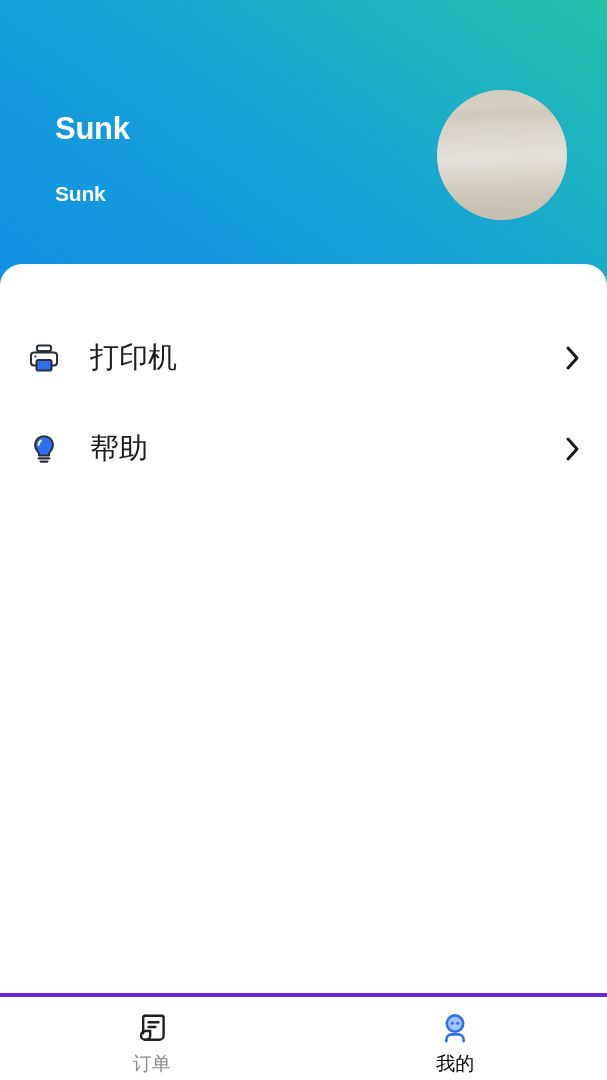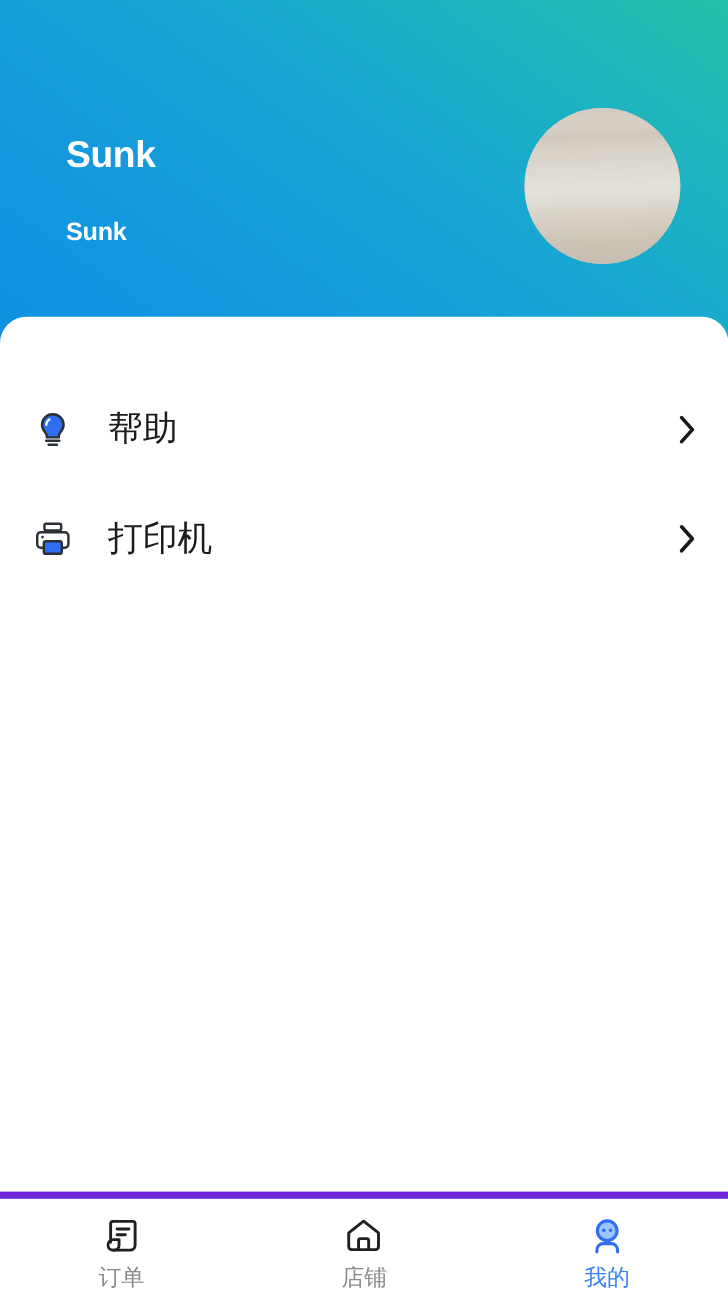--- a/index.html
+++ b/index.html
@@ -114,21 +114,21 @@
     align-items:center;
     justify-content:center;
   }
 
   
   .tabbar {
     position:absolute;
     left:0; top:993px;
     width:607px; height:87px;
     background:#ffffff;
-    border-top:6px solid #6d28d9;
+    border-top:4px solid #6d28d9;
     display:flex;
   }
   .tab {
     flex:1 1 0;
     display:flex;
     flex-direction:column;
     align-items:center;
     justify-content:flex-start;
     padding-top:11px;
     cursor:pointer;
@@ -139,67 +139,67 @@
     align-items:center;
     justify-content:center;
   }
   .tab-label {
     margin-top:6px;
     font-size:19px;
     color:#8a8a8a;
     font-family:"DejaVu Sans", "Liberation Sans", sans-serif;
     line-height:1;
   }
-  .tab.active .tab-label { color:#3b82f6; }
+  .tab.active .tab-label { color:#000000; }
 </style>
 </head>
 <body>
 
 <div id="app">
 
   <div class="header">
     <div class="header-name">Sunk</div>
     <div class="header-sub">Sunk</div>
 
     <div class="avatar">
       <div class="avatar-inner"></div>
     </div>
   </div>
 
   <div class="sheet">
 
     <div class="menu">
+
+      <div class="menu-row">
+        <span class="menu-icon">
+          <svg width="34" height="34" viewBox="0 0 34 34">
+            <rect x="10" y="4.5" width="14" height="5.5" rx="1.6" fill="none" stroke="#2b2f36" stroke-width="2"></rect>
+            <path d="M7 11.5h20a3 3 0 0 1 3 3v7a3 3 0 0 1-3 3H7a3 3 0 0 1-3-3v-7a3 3 0 0 1 3-3z" fill="none" stroke="#2b2f36" stroke-width="2"></path>
+            <circle cx="8.4" cy="15.6" r="1.15" fill="#2b2f36"></circle>
+            <rect x="9.5" y="19" width="15" height="10.5" rx="1.8" fill="#2f6ef0" stroke="#2b2f36" stroke-width="2"></rect>
+          </svg>
+        </span>
+        <span class="menu-label">打印机</span>
+        <span class="menu-chev">
+          <svg width="15" height="26" viewBox="0 0 15 26">
+            <polyline points="3,3 12,13 3,23" fill="none" stroke="#18181a" stroke-width="3" stroke-linecap="round" stroke-linejoin="round"></polyline>
+          </svg>
+        </span>
+      </div>
 
       <div class="menu-row">
         <span class="menu-icon">
           <svg width="34" height="34" viewBox="0 0 34 34">
             <path d="M17 4.2c-5.1 0-9 3.9-9 8.8 0 3.3 1.8 5.4 3 6.9.7.9 1 1.5 1 2.4v1.2h10v-1.2c0-.9.3-1.5 1-2.4 1.2-1.5 3-3.6 3-6.9 0-4.9-3.9-8.8-9-8.8z" fill="#2f6ef0" stroke="#2b2f36" stroke-width="2" stroke-linejoin="round"></path>
             <path d="M14.2 8.6c-1.6.9-2.6 2.6-2.6 4.5" fill="none" stroke="#ffffff" stroke-width="1.9" stroke-linecap="round"></path>
             <line x1="11.6" y1="26.3" x2="22.4" y2="26.3" stroke="#2b2f36" stroke-width="2.2" stroke-linecap="round"></line>
             <line x1="13.6" y1="29.6" x2="20.4" y2="29.6" stroke="#2b2f36" stroke-width="2.2" stroke-linecap="round"></line>
           </svg>
         </span>
         <span class="menu-label">帮助</span>
-        <span class="menu-chev">
-          <svg width="15" height="26" viewBox="0 0 15 26">
-            <polyline points="3,3 12,13 3,23" fill="none" stroke="#18181a" stroke-width="3" stroke-linecap="round" stroke-linejoin="round"></polyline>
-          </svg>
-        </span>
-      </div>
-
-      <div class="menu-row">
-        <span class="menu-icon">
-          <svg width="34" height="34" viewBox="0 0 34 34">
-            <rect x="10" y="4.5" width="14" height="5.5" rx="1.6" fill="none" stroke="#2b2f36" stroke-width="2"></rect>
-            <path d="M7 11.5h20a3 3 0 0 1 3 3v7a3 3 0 0 1-3 3H7a3 3 0 0 1-3-3v-7a3 3 0 0 1 3-3z" fill="none" stroke="#2b2f36" stroke-width="2"></path>
-            <circle cx="8.4" cy="15.6" r="1.15" fill="#2b2f36"></circle>
-            <rect x="9.5" y="19" width="15" height="10.5" rx="1.8" fill="#2f6ef0" stroke="#2b2f36" stroke-width="2"></rect>
-          </svg>
-        </span>
-        <span class="menu-label">打印机</span>
         <span class="menu-chev">
           <svg width="15" height="26" viewBox="0 0 15 26">
             <polyline points="3,3 12,13 3,23" fill="none" stroke="#18181a" stroke-width="3" stroke-linecap="round" stroke-linejoin="round"></polyline>
           </svg>
         </span>
       </div>
 
 
 
     </div>
@@ -213,29 +213,20 @@
           <path d="M10.2 4.8h16.4a2 2 0 0 1 2 2v17.6a4.4 4.4 0 0 1-4.4 4.4H10.4" fill="none" stroke="#1f1f1f" stroke-width="2.4" stroke-linecap="round" stroke-linejoin="round"></path>
           <path d="M10.2 4.8a2 2 0 0 0-2 2v15.5" fill="none" stroke="#1f1f1f" stroke-width="2.4" stroke-linecap="round"></path>
           <path d="M10.4 28.8a4.4 4.4 0 0 1 0-8.8h4.8v4.4a4.4 4.4 0 0 1-4.4 4.4z" fill="none" stroke="#1f1f1f" stroke-width="2.4" stroke-linejoin="round"></path>
           <line x1="13.6" y1="11.2" x2="23.4" y2="11.2" stroke="#1f1f1f" stroke-width="2.4" stroke-linecap="round"></line>
           <line x1="13.6" y1="16.0" x2="20.4" y2="16.0" stroke="#1f1f1f" stroke-width="2.4" stroke-linecap="round"></line>
         </svg>
       </span>
       <span class="tab-label">订单</span>
     </div>
 
-    <div class="tab">
-      <span class="tab-icon">
-        <svg width="34" height="34" viewBox="0 0 34 34">
-          <path d="M4.6 14.4L17 4.6l12.4 9.8v11.6a2.4 2.4 0 0 1-2.4 2.4H7a2.4 2.4 0 0 1-2.4-2.4z" fill="none" stroke="#1f1f1f" stroke-width="2.4" stroke-linejoin="round"></path>
-          <path d="M12.8 28.4v-7.6a1.6 1.6 0 0 1 1.6-1.6h5.2a1.6 1.6 0 0 1 1.6 1.6v7.6" fill="none" stroke="#1f1f1f" stroke-width="2.4" stroke-linejoin="round"></path>
-        </svg>
-      </span>
-      <span class="tab-label">店铺</span>
-    </div>
 
     <div class="tab active">
       <span class="tab-icon">
         <svg width="34" height="34" viewBox="0 0 34 34">
           <circle cx="17" cy="12.6" r="8.2" fill="#9cc6fb" stroke="#2f6ef0" stroke-width="2.6"></circle>
           <circle cx="14.2" cy="12.2" r="1.5" fill="#2f6ef0"></circle>
           <circle cx="19.8" cy="12.2" r="1.5" fill="#2f6ef0"></circle>
           <path d="M8.4 30.2v-1.6a5.2 5.2 0 0 1 5.2-5.2h6.8a5.2 5.2 0 0 1 5.2 5.2v1.6" fill="none" stroke="#2f6ef0" stroke-width="2.6" stroke-linecap="round"></path>
         </svg>
       </span>

